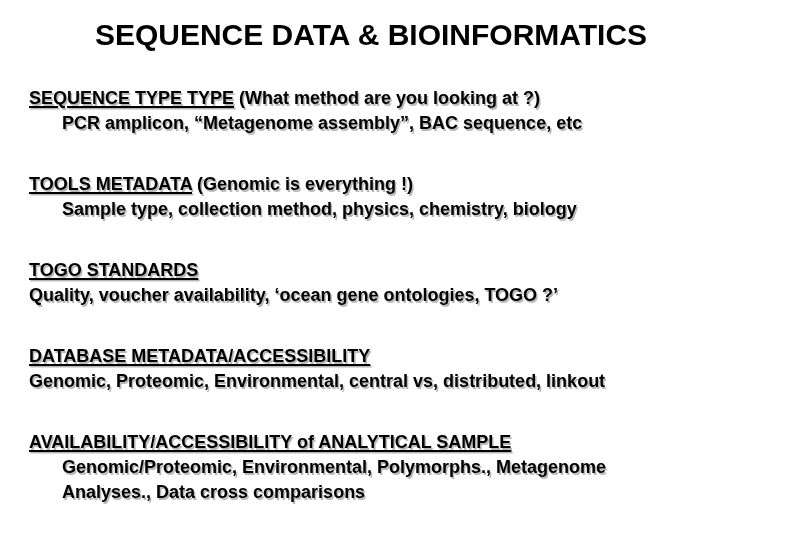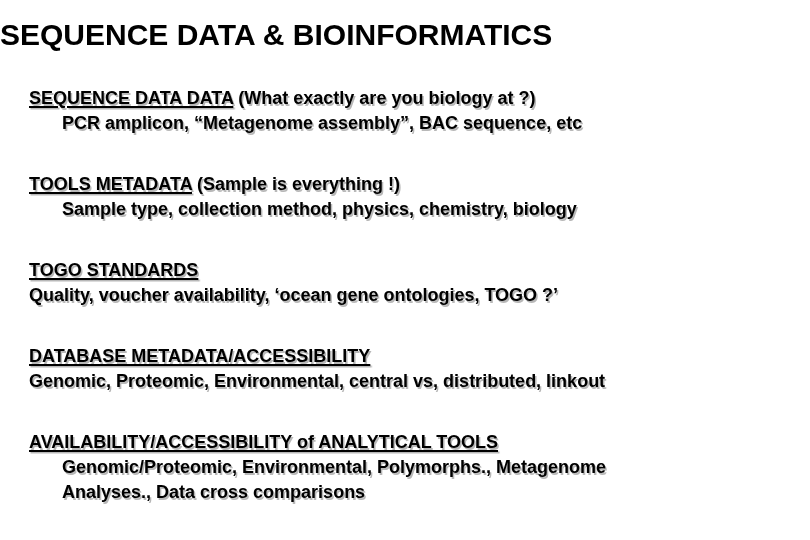--- a/index.html
+++ b/index.html
@@ -22,21 +22,21 @@
     height: 540px;
     background: #ffffff;
   }
 
   
   .slide-title {
     position: absolute;
     left: 0;
     top: 18px;
     width: 742px;
-    text-align: left;
+    text-align: center;
     font-size: 30px;
     font-weight: bold;
     letter-spacing: 0px;
     line-height: 34px;
     white-space: nowrap;
     color: #000000;
   }
 
   
   .block {
@@ -76,38 +76,38 @@
   #block-analytical-tools   { top: 430px; }
 </style>
 </head>
 <body>
 
 <div id="slide">
 
   <div class="slide-title">SEQUENCE DATA &amp; BIOINFORMATICS</div>
 
   <div class="block" id="block-sequence-data-type">
-    <div class="line heading"><span class="hl">SEQUENCE DATA DATA</span><span class="tail">  (What exactly are you biology at ?)</span></div>
+    <div class="line heading"><span class="hl">SEQUENCE TYPE TYPE</span><span class="tail">  (What method are you looking at ?)</span></div>
     <div class="line indent">PCR amplicon,  “Metagenome assembly”, BAC sequence, etc</div>
   </div>
 
   <div class="block" id="block-sample-metadata">
-    <div class="line heading"><span class="hl">TOOLS METADATA</span><span class="tail">  (Sample is everything !)</span></div>
+    <div class="line heading"><span class="hl">TOOLS METADATA</span><span class="tail">  (Genomic is everything !)</span></div>
     <div class="line indent">Sample type, collection method, physics, chemistry, biology</div>
   </div>
 
   <div class="block" id="block-data-standards">
     <div class="line heading"><span class="hl">TOGO STANDARDS</span><span class="tail"></span></div>
     <div class="line">Quality, voucher availability,  ‘ocean gene ontologies, TOGO ?’</div>
   </div>
 
   <div class="block" id="block-database-structure">
     <div class="line heading"><span class="hl">DATABASE METADATA/ACCESSIBILITY</span><span class="tail"></span></div>
     <div class="line">Genomic, Proteomic, Environmental, central vs, distributed, linkout</div>
   </div>
 
   <div class="block" id="block-analytical-tools">
-    <div class="line heading"><span class="hl">AVAILABILITY/ACCESSIBILITY of ANALYTICAL TOOLS</span><span class="tail"></span></div>
+    <div class="line heading"><span class="hl">AVAILABILITY/ACCESSIBILITY of ANALYTICAL SAMPLE</span><span class="tail"></span></div>
     <div class="line indent">Genomic/Proteomic, Environmental, Polymorphs., Metagenome</div>
     <div class="line indent">Analyses., Data cross comparisons</div>
   </div>
 
 </div>
 
 </body></html>

